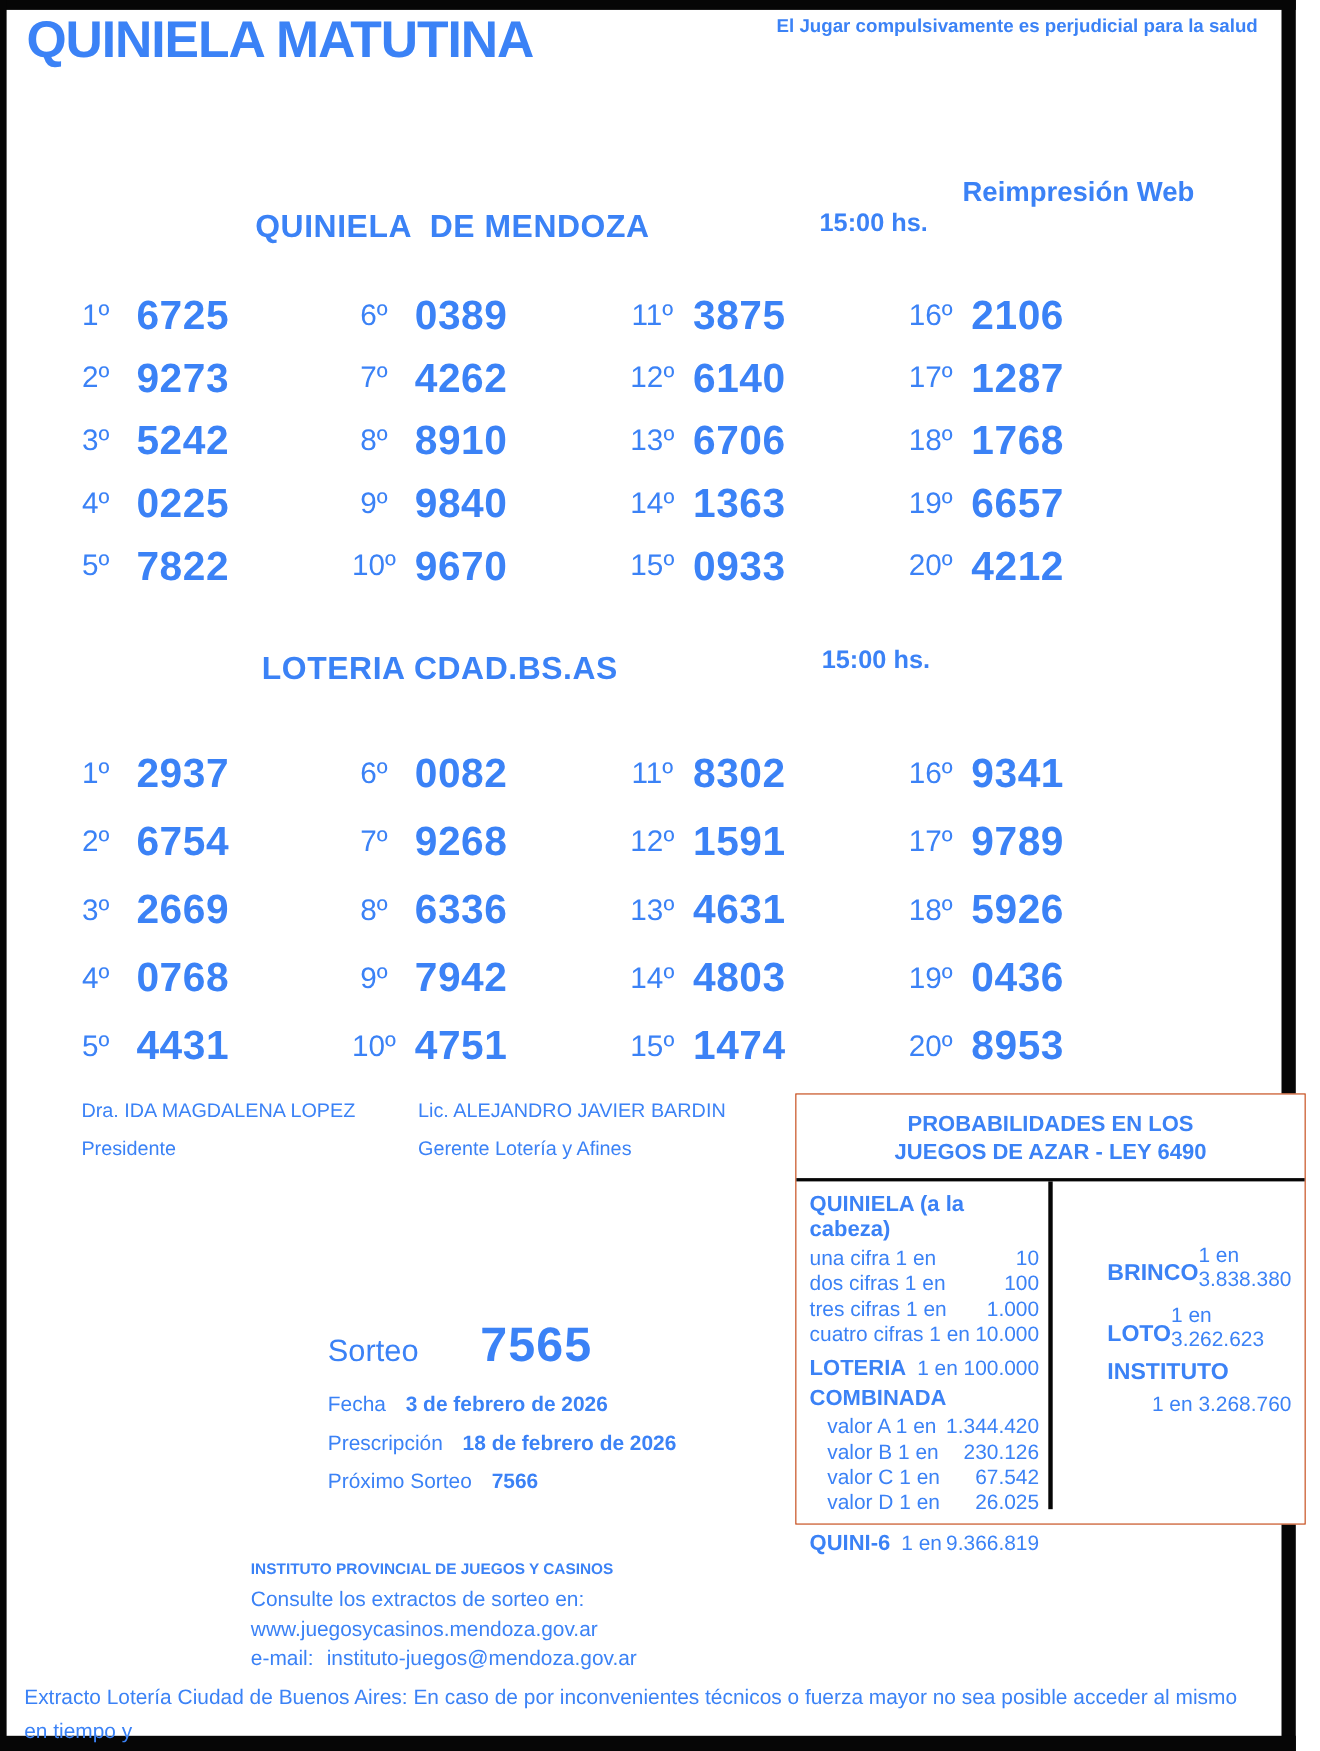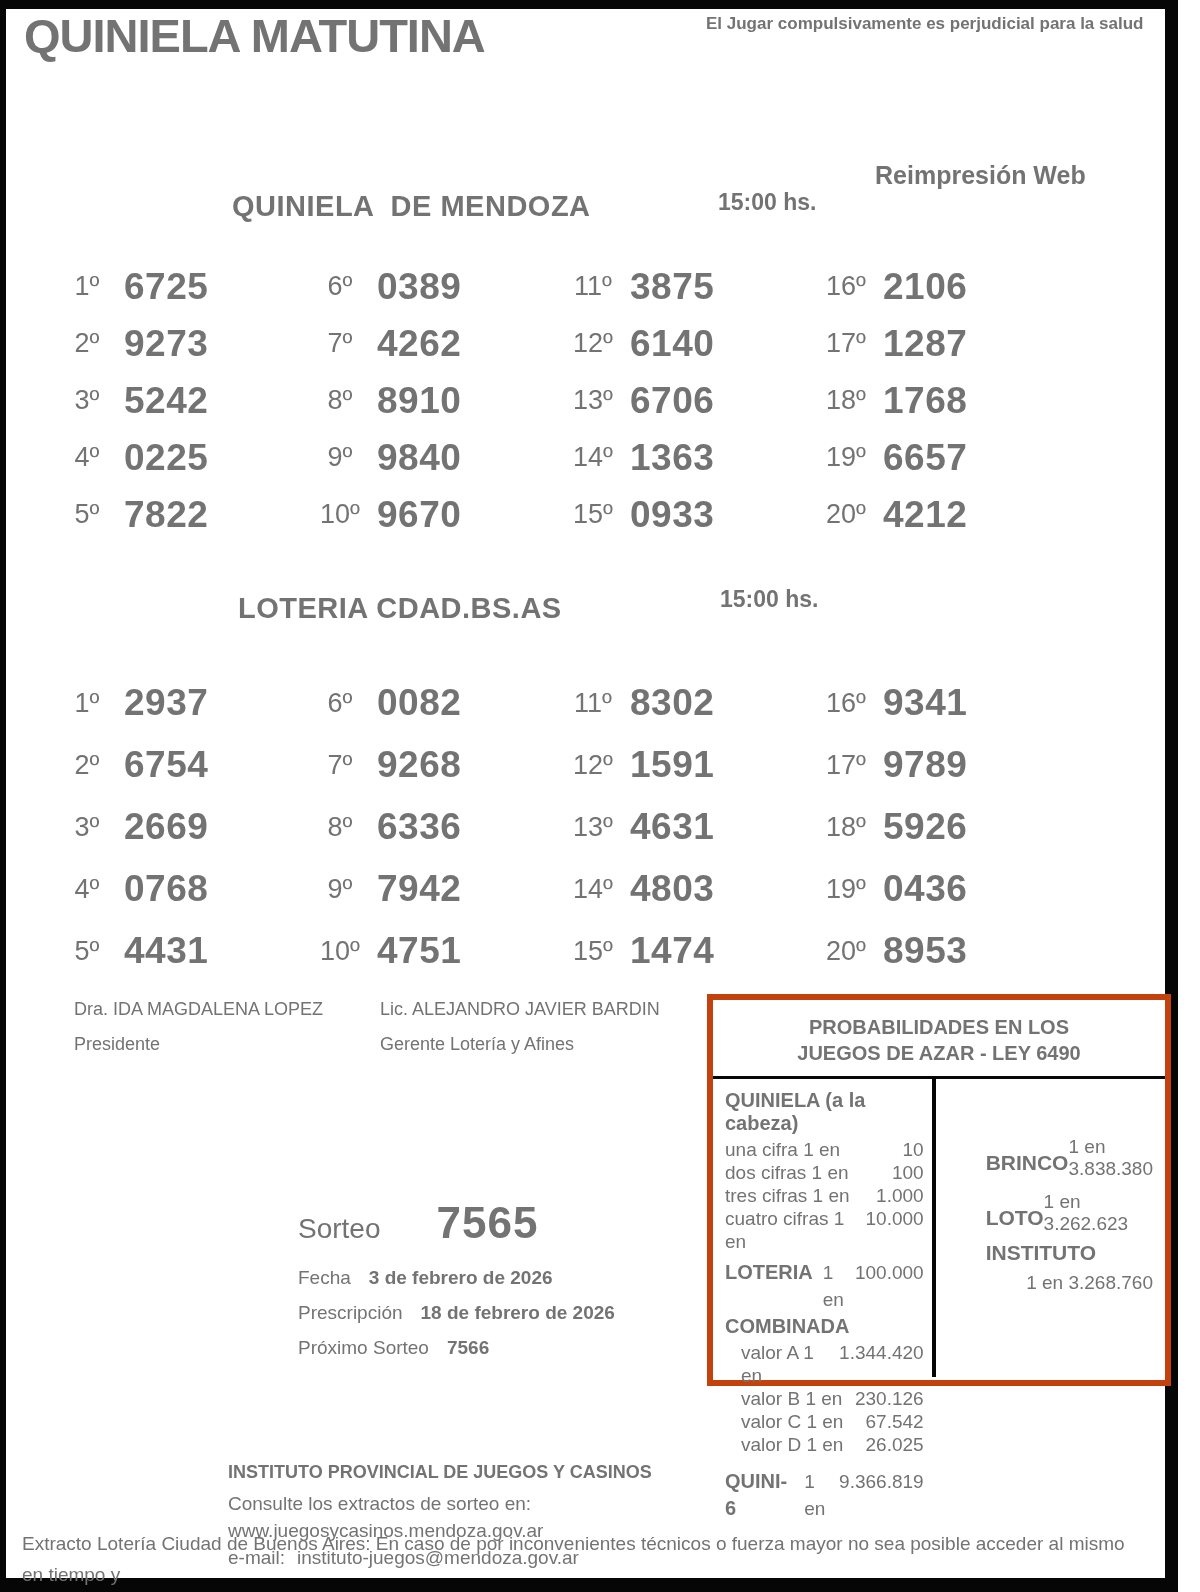--- a/index.html
+++ b/index.html
@@ -1,33 +1,33 @@
 <!DOCTYPE html>
 <html><head>
 <meta charset="utf-8">
 <style>
   html,body { margin:0; padding:0; background:#e8e8e8; }
   .page {
     position:relative; width:1200px; height:1592px; background:#ffffff;
-    font-family:"Liberation Sans","DejaVu Sans",sans-serif; color:#737373;
+    font-family:"Liberation Sans","DejaVu Sans",sans-serif; color:#3b82f6;
     overflow:hidden; margin:0 auto;
   }
   .bar { position:absolute; background:#060606; }
   .bar-top    { left:0; top:0; width:1178px; height:9px; }
   .bar-left   { left:0; top:0; width:6px; height:1592px; }
   .bar-right  { left:1165px; top:0; width:13px; height:1592px; }
   .bar-bottom { left:0; top:1578px; width:1178px; height:14px; }
 
   .doc-title { position:absolute; left:24px; top:8px; font-size:47px; font-weight:bold; letter-spacing:-1px; white-space:pre; }
   .health-warning { position:absolute; left:706px; top:14px; width:450px; font-size:17px; font-weight:bold; line-height:20px; }
 
   .sec-heading { position:absolute; font-size:29px; font-weight:bold; white-space:pre; letter-spacing:0.5px; }
   .mendoza-heading { left:232px; top:190px; }
   .loteria-heading { left:238px; top:592px; }
-  .time-label { position:absolute; font-size:23px; font-weight:bold; white-space:pre; }
+  .time-label { position:absolute; font-size:23px; font-weight:bold; white-space:pre;margin-left:27px; }
   .mendoza-time { left:718px; top:189px; }
   .loteria-time { left:720px; top:586px; }
   .reimpresion { position:absolute; left:875px; top:161px; font-size:25px; font-weight:bold; }
 
   .num-grid {
     position:absolute; left:58px; width:1012px;
     display:grid; grid-auto-flow:column;
     grid-template-columns:repeat(4,1fr);
   }
   .grid-mendoza { top:258px; grid-template-rows:repeat(5,57px); }
@@ -36,22 +36,22 @@
   .pos { width:58px; text-align:center; font-size:27px; padding-right:8px; flex:none; }
   .num { font-size:37px; font-weight:bold; letter-spacing:0.5px; }
 
   .signatures { position:absolute; left:74px; top:999px; display:flex; font-size:18px; }
   .sig-block  { width:306px; }
   .sig-block + .sig-block { width:auto; }
   .sig-name  {}
   .sig-title { margin-top:14px; }
 
   .prob-box {
-    position:absolute; left:707px; top:994px; width:464px; height:392px;
-    border:6px solid #c2410c; box-sizing:border-box; background:#fff;
+    position:absolute; left:723px; top:994px; width:464px; height:392px;
+    border:1px solid #c2410c; box-sizing:border-box; background:#fff;
   }
   .prob-header { text-align:center; font-size:20px; font-weight:bold; line-height:26px; padding:14px 6px 10px; border-bottom:3px solid #060606; }
   .prob-body { display:flex; height:298px; }
   .prob-left { width:240px; box-sizing:border-box; border-right:4px solid #060606; padding:10px 8px 6px 12px; font-size:19px; }
   .prob-right { flex:1; padding:52px 12px 8px 16px; font-size:19px; }
 
   .p-head { font-weight:bold; font-size:20px; margin-bottom:3px; }
   .p-row { display:flex; justify-content:space-between; line-height:23px; }
   .combinada-rows .p-row { padding-left:16px; }
   .p-line { display:flex; align-items:baseline; line-height:27px; margin-top:6px; }
@@ -76,21 +76,21 @@
   .sorteo-row { display:flex; line-height:35px; }
   .s-label {}
   .s-value { font-weight:bold; margin-left:18px; }
 
   .advertencia { position:absolute; left:748px; top:1390px; width:380px; font-size:19px; }
   .adv-title { font-weight:bold; font-size:20px; text-align:center; width:320px; margin-bottom:10px; }
   .adv-line { line-height:28px; }
   .adv-line:last-child { margin-top:7px; }
 
   .instituto { position:absolute; left:228px; top:1418px; font-size:19px; }
-  .inst-name { font-weight:bold; font-size:18px; margin-bottom:7px;margin-top:44px; }
+  .inst-name { font-weight:bold; font-size:14px; margin-bottom:7px; }
   .inst-line { line-height:27px; }
   .inst-email .email-label { margin-right:12px; }
 
   .footer { position:absolute; left:22px; top:1528px; width:1128px; font-size:19px; }
   .footer-line { line-height:31px; }
 </style>
 </head>
 <body>
 
 <div class="page">

